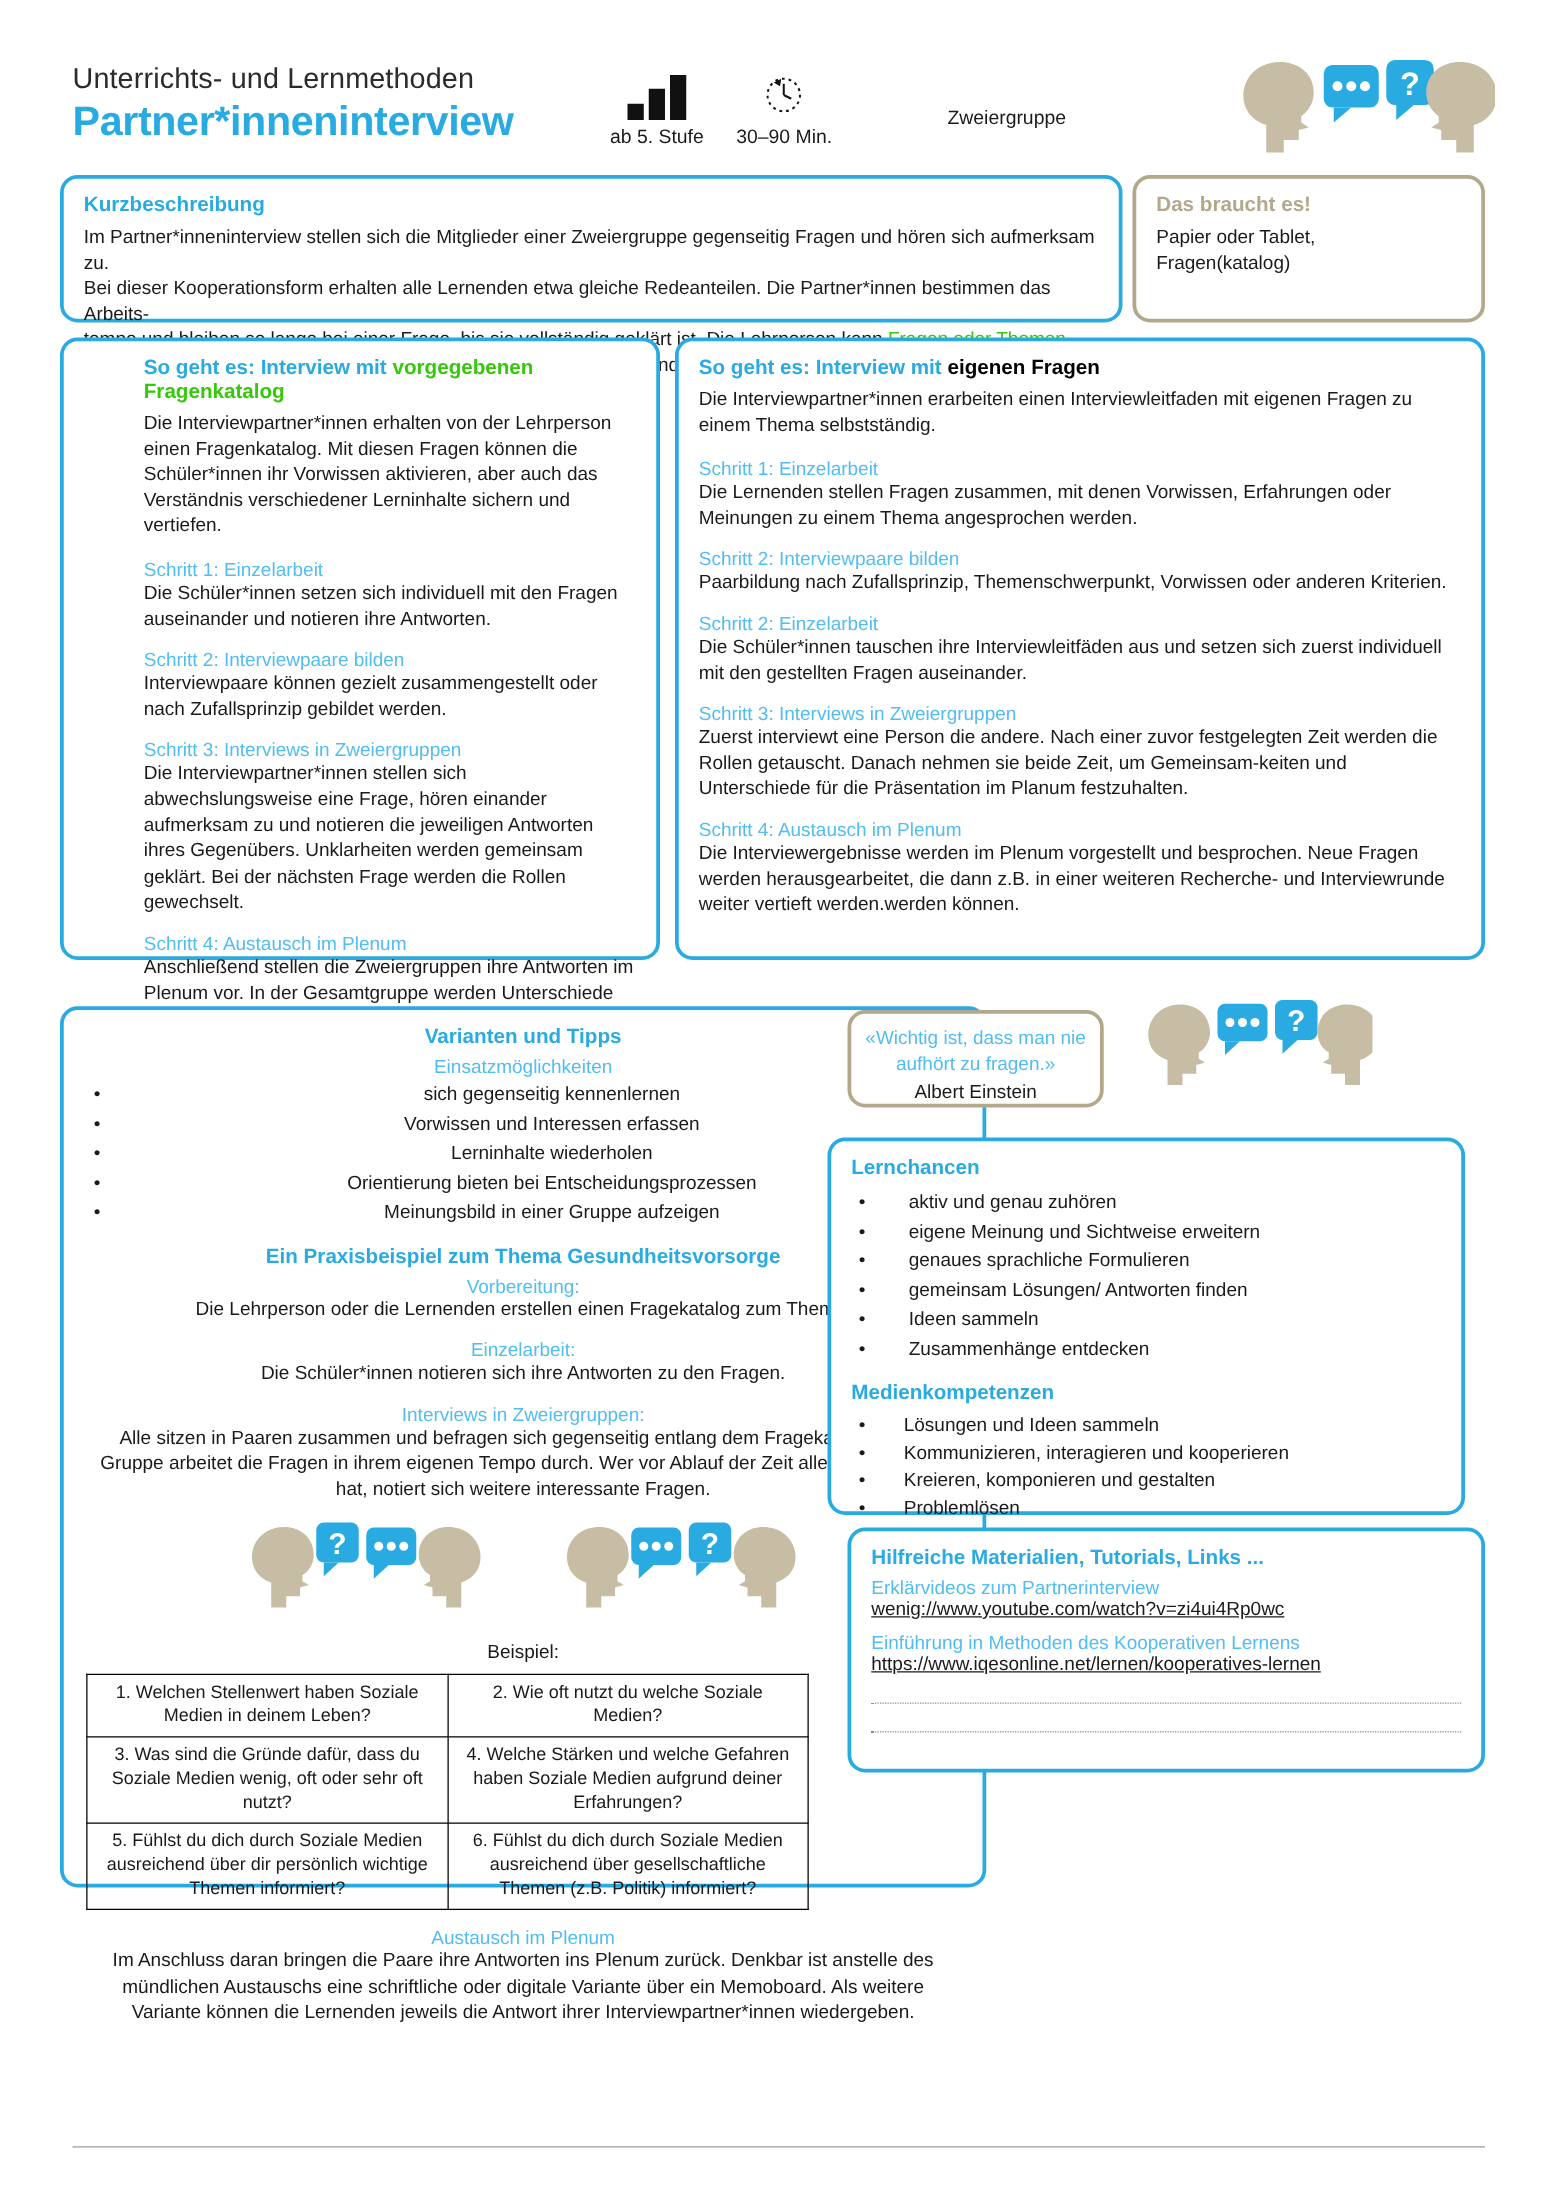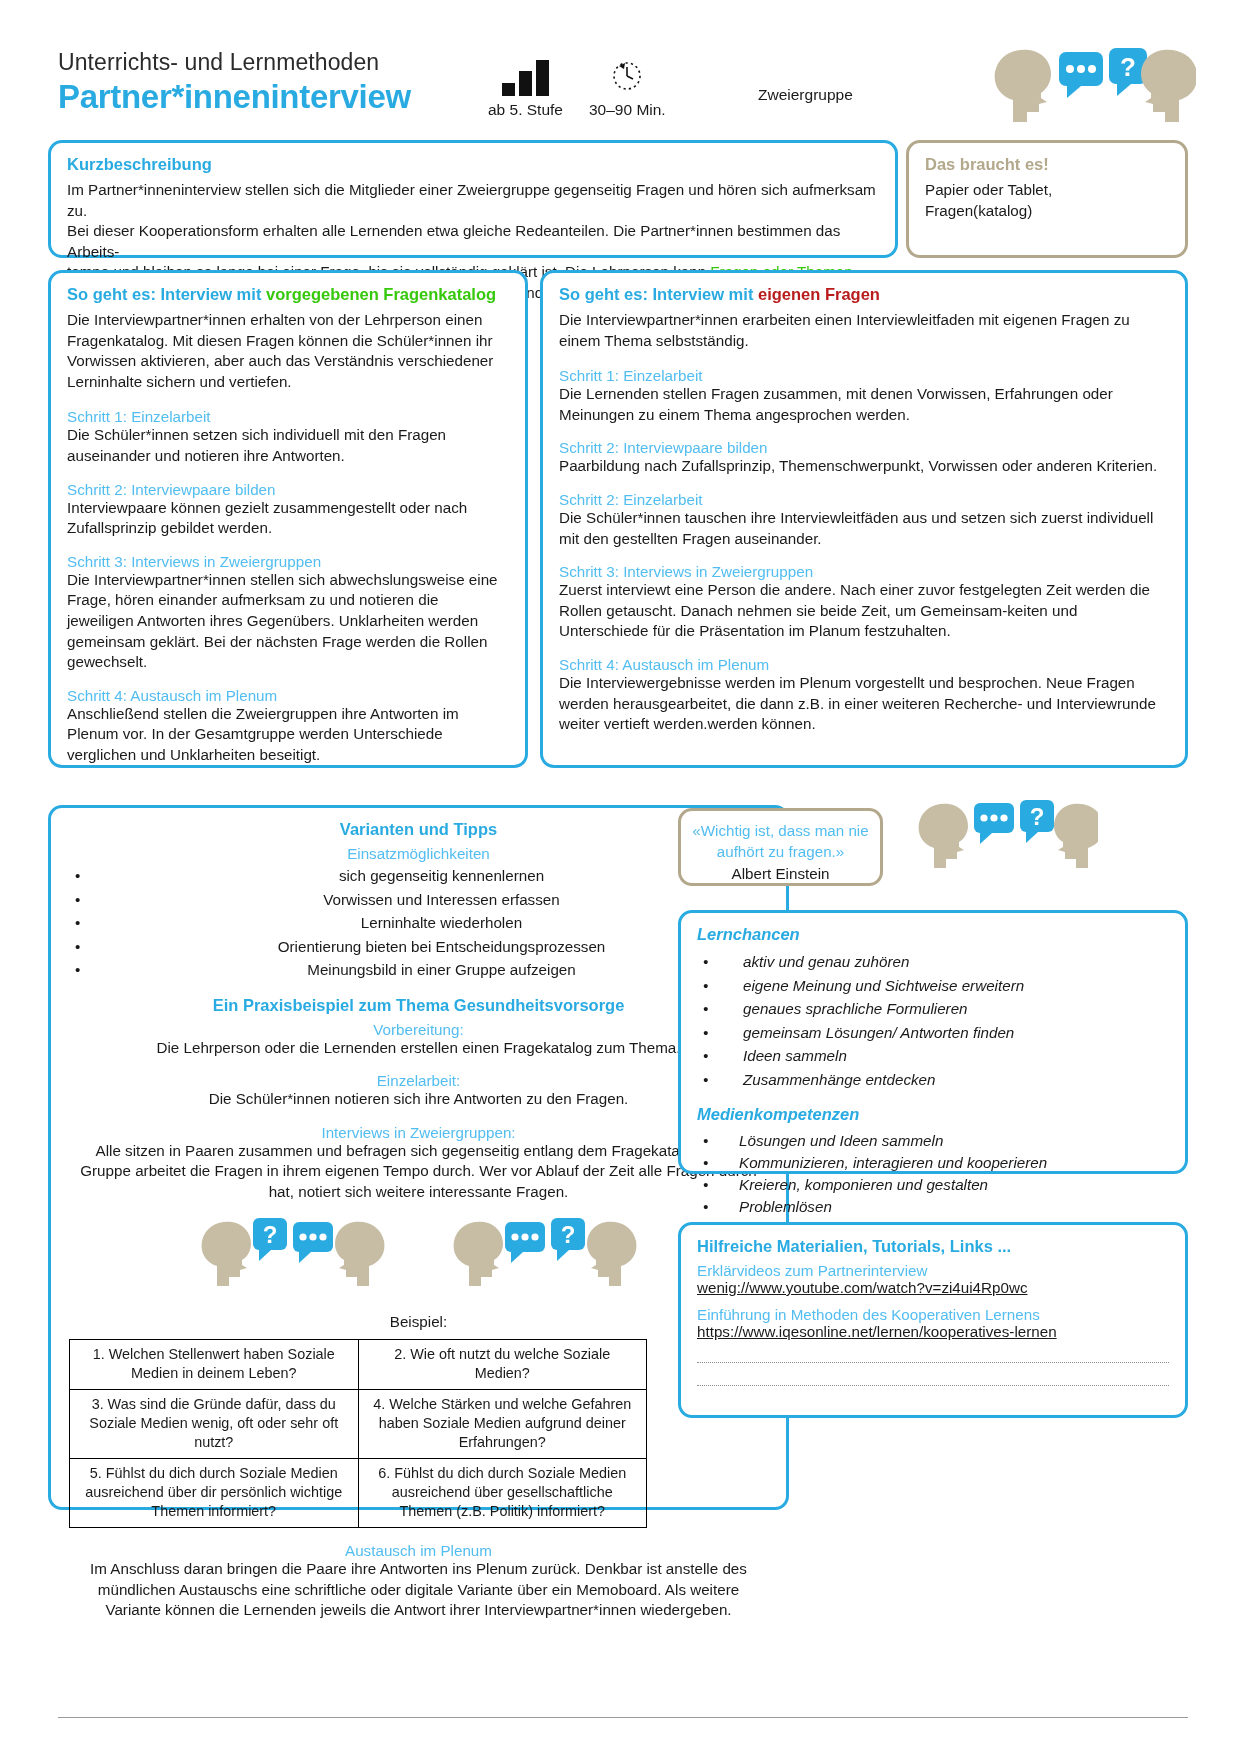--- a/index.html
+++ b/index.html
@@ -40,21 +40,21 @@
     background:#fff;
   }
   .box.tan { border-color:#b3a88c; }
   .box-inner { padding:12px 16px 10px 16px; }
   h2.box-title { margin:0 0 6px 0; font-size:16.5px; font-weight:bold; color:#29abe2; }
   h2.box-title.tan { color:#b3a88c; }
   .body-txt { font-size:15.2px; line-height:20.6px; color:#1a1a1a; }
   .step-h { font-size:15.2px; color:#52bdf0; margin-top:14px; }
   .step-h.first { margin-top:16px; }
   .green { color:#36c80a; }
-  .red { color:#b91c1c; }
+  .red { color:#000000; }
 
   
   ul.bl { list-style:none; margin:2px 0 0 0; padding:0; }
   ul.bl li { font-size:15.2px; line-height:23.5px; position:relative; padding-left:46px; }
   ul.bl li:before { content:"\2022"; position:absolute; left:6px; top:0; font-size:15.2px; }
   ul.bl.tight li { line-height:22px; padding-left:42px; }
 
   
   table.ex { border-collapse:collapse; width:578px; margin-top:6px; }
   table.ex td { border:1.6px solid #000; font-size:14.4px; line-height:19px; padding:5px 7px 6px 7px; vertical-align:top; width:50%; }
@@ -153,21 +153,21 @@
   <div class="box tan" style="left:906px; top:140px; width:282px; height:118px;">
     <div class="box-inner">
       <h2 class="box-title tan">Das braucht es!</h2>
       <div class="body-txt">
         <div>Papier oder  Tablet,</div>
         <div>Fragen(katalog)</div>
       </div>
     </div>
   </div>
 
-  <div class="box" style="left:48px; top:270px; width:480px; height:498px;">
+  <div class="box" style="left:48px; top:270px; width:480px; height:498px;padding-left:48px;">
     <div class="box-inner">
       <h2 class="box-title"><span>So geht es: Interview mit </span><span class="green">vorgegebenen Fragenkatalog</span></h2>
       <div class="body-txt">Die Interviewpartner*innen erhalten von der Lehrperson einen Fragenkatalog. Mit diesen Fragen können die Schüler*innen ihr Vorwissen aktivieren, aber auch das Verständnis verschiedener Lerninhalte sichern und vertiefen.</div>
 
       <div class="step-h first">Schritt 1: Einzelarbeit</div>
       <div class="body-txt">Die Schüler*innen setzen sich individuell mit den Fragen auseinander und notieren ihre Antworten.</div>
 
       <div class="step-h">Schritt 2: Interviewpaare bilden</div>
       <div class="body-txt">Interviewpaare können gezielt zusammengestellt oder nach Zufallsprinzip gebildet werden.</div>
 
@@ -314,21 +314,21 @@
         <rect x="122" y="2" width="34" height="32" rx="6" fill="#29abe2"></rect>
         <path d="M128 34 L128 45 L140 34 Z" fill="#29abe2"></path>
         <text x="139" y="27" font-family="Liberation Sans, sans-serif" font-size="24" font-weight="bold" fill="#fff" text-anchor="middle">?</text>
       </g>
       <g fill="#c6bda4">
         <path d="M190 70 L190 50 C202 46 207 36 205 25 C202 11 189 4 175 6 C163 8 156 17 156 28 C156 36 161 42 165 44 L165 49 L160 52 L167 54 L167 61 L178 61 L178 70 Z"></path>
       </g>
     </svg>
   </div>
 
-  <div class="box" style="left:678px; top:910px; width:510px; height:264px;font-style:italic;">
+  <div class="box" style="left:662px; top:910px; width:510px; height:302px;">
     <div class="box-inner" style="padding:12px 16px 8px 16px;">
       <h2 class="box-title">Lernchancen</h2>
       <ul class="bl">
         <li>aktiv und genau zuhören</li>
         <li>eigene Meinung und Sichtweise erweitern</li>
         <li>genaues sprachliche Formulieren</li>
         <li>gemeinsam Lösungen/ Antworten finden</li>
         <li>Ideen sammeln</li>
         <li>Zusammenhänge entdecken</li>
       </ul>

